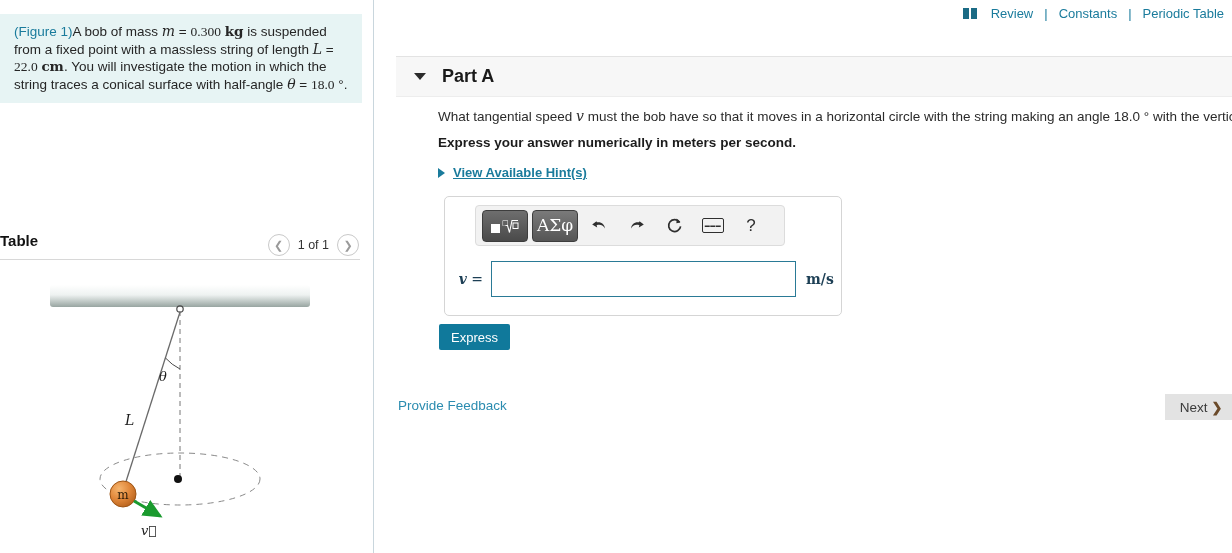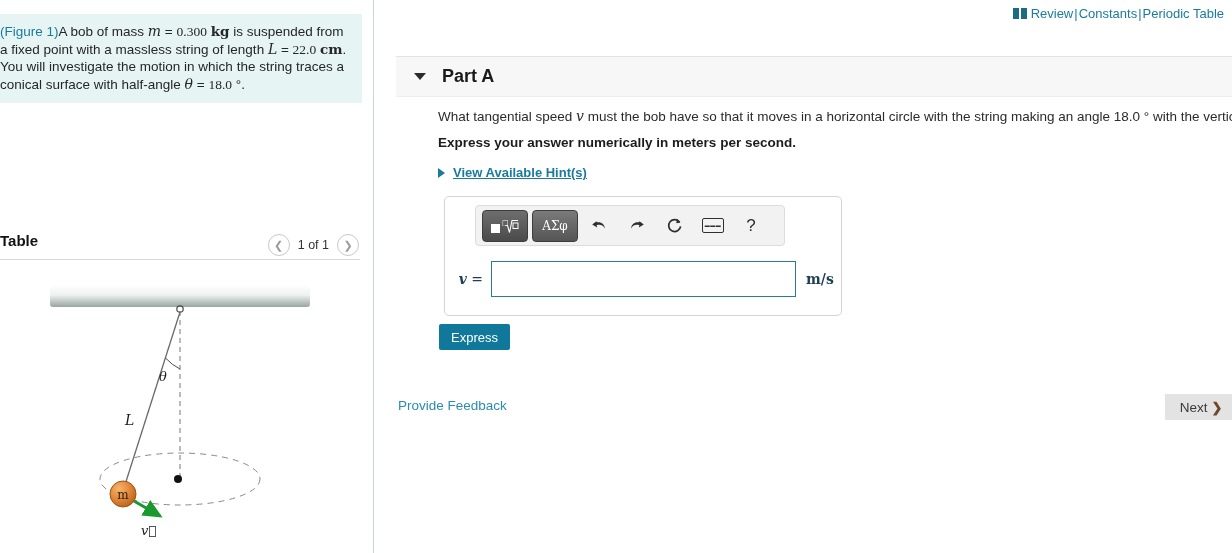--- a/index.html
+++ b/index.html
@@ -17,21 +17,21 @@
   
   .left-col{
     position:absolute;left:0;top:0;width:374px;height:553px;
     border-right:1px solid #c9d6dd;
     box-sizing:border-box;
     background:#fff;
   }
   .problem-box{
     position:absolute;left:0;top:14px;width:362px;
     background:#e7f4f4;
-    padding:9px 12px 10px 0;
+    padding:9px 12px 10px 14px;
     box-sizing:border-box;
     line-height:17.5px;
     font-size:13.5px;
     color:#262626;
   }
   .fig-link{color:#1a7b9c;}
   .mvar{font-family:"DejaVu Serif", serif;font-style:italic;font-size:14px;}
   .munit{font-family:"DejaVu Serif", serif;font-weight:bold;font-style:normal;font-size:13.5px;}
   .mnum{font-family:"Liberation Serif", serif;font-size:13.5px;}
   .figure-title{
@@ -54,21 +54,21 @@
     position:absolute;left:0;top:259px;width:360px;height:1px;background:#d8d8d8;
   }
   .figure-canvas{position:absolute;left:0;top:265px;width:360px;height:288px;}
 
   
   .topbar{
     position:absolute;left:375px;top:0;width:857px;height:26px;
   }
   .topbar-inner{
     position:absolute;right:8px;top:6px;
-    display:flex;align-items:center;gap:1px;
+    display:flex;align-items:center;gap:11px;
     font-size:13px;color:#1a7b9c;
   }
   .book-icon{display:inline-block;width:14px;height:11px;position:relative;margin-right:3px;}
   .book-icon i{position:absolute;top:0;width:6px;height:11px;background:#1b6b85;display:block;}
   .book-icon i.l{left:0;}
   .book-icon i.r{left:8px;}
   .toplink{color:#1a7b9c;text-decoration:none;cursor:pointer;}
   .topsep{color:#1a7b9c;}
 
   .part-header{
@@ -117,21 +117,21 @@
     border:1px solid #3d3d3d;
     display:flex;align-items:center;justify-content:center;
     color:#fff;cursor:pointer;
   }
   .tb-btn.second{background:linear-gradient(#7a7a7a,#555);}
   .tb-icon{
     display:flex;align-items:center;justify-content:center;gap:2px;
     font-family:"DejaVu Serif", serif;font-size:15px;line-height:1;
   }
   .sq-filled{width:9px;height:9px;background:#fff;display:inline-block;margin-top:5px;}
-  .greek{font-family:"DejaVu Serif", serif;font-size:12px;color:#fff;line-height:1;}
+  .greek{font-family:"DejaVu Serif", serif;font-size:17px;color:#fff;line-height:1;}
   .tb-plain{
     width:34px;height:30px;display:flex;align-items:center;justify-content:center;
     color:#2f2f2f;cursor:pointer;font-size:17px;
   }
   .kb{
     width:20px;height:13px;border:1.6px solid #2f2f2f;border-radius:2px;
     display:flex;align-items:center;justify-content:center;
   }
   .kb span{font-size:5px;letter-spacing:0.5px;color:#2f2f2f;line-height:1;}
 

